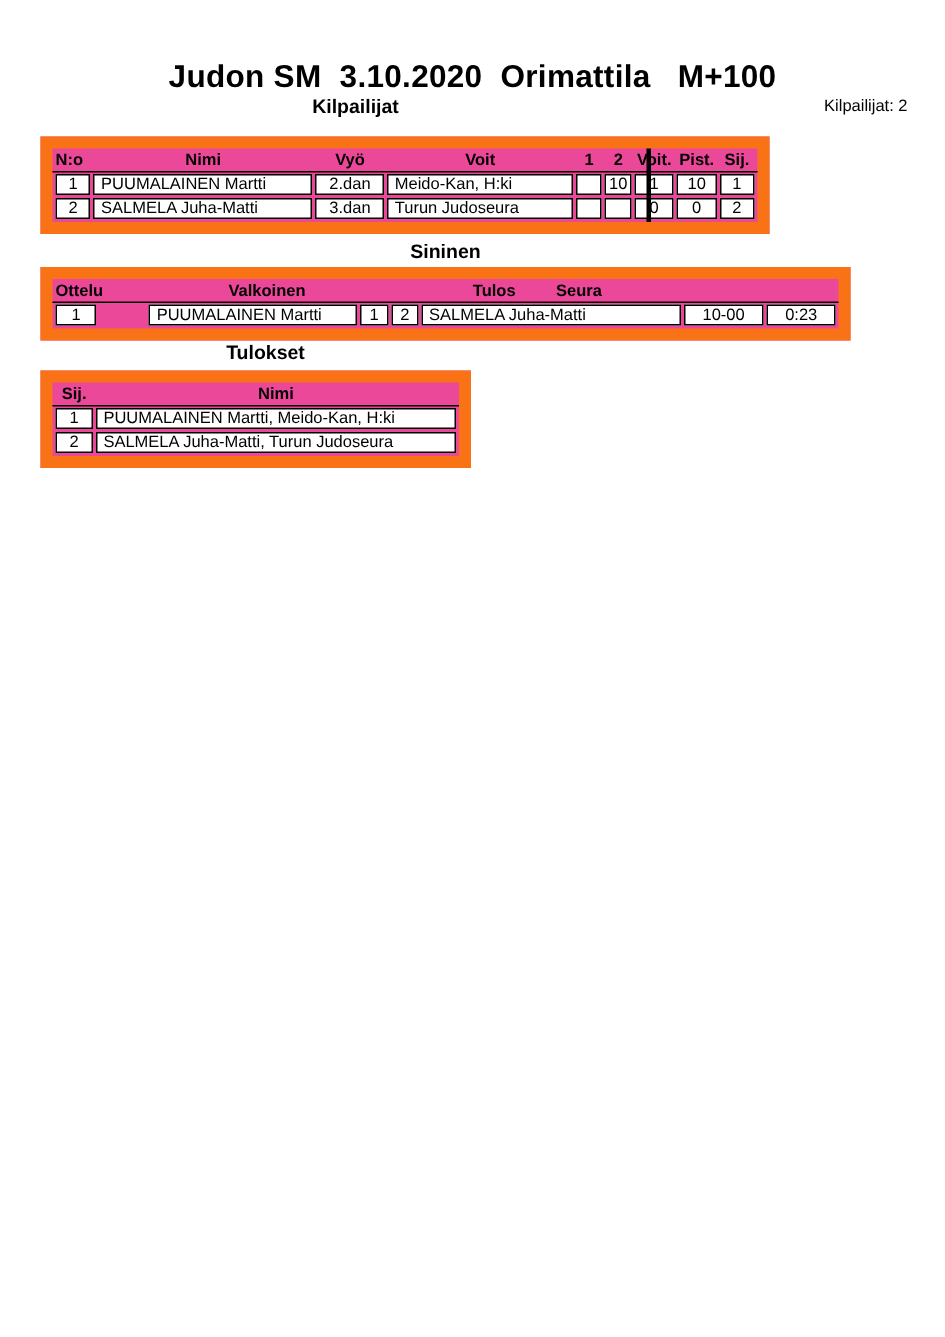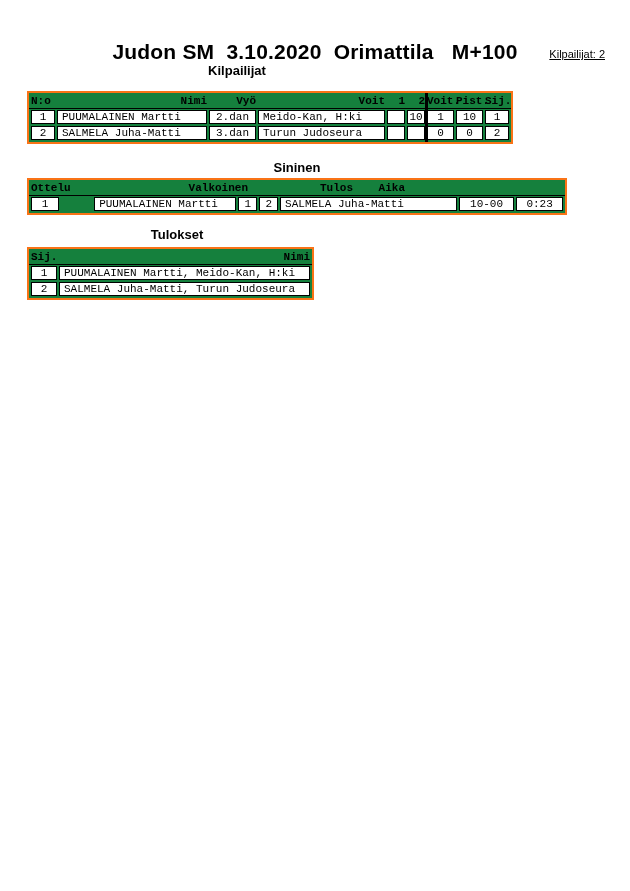--- a/index.html
+++ b/index.html
@@ -20,39 +20,38 @@
   }
   .section-heading {
     position:absolute; font-size:13px; font-weight:bold; text-align:center;
     white-space:pre;
     padding-left:24px;
   }
   .heading-competitors { top:63px; left:0; width:450px; }
   .heading-matches    { top:160px; left:0; width:570px; }
   .heading-results    { top:227px; left:0; width:330px; }
   .competitor-count {
-    position:absolute; top:48px; right:25px; font-size:11px;text-decoration:underline;
+    position:absolute; top:65px; right:25px; font-size:11px;
   }
 
   .tbl {
-    position:absolute; background:#15803d;
-    border:2px solid #f97316;
+    position:absolute; background:#ec4899;
+    border:8px solid #f97316;
     font-size:11px;
-    font-family:Liberation Mono, monospace;
   }
   .tbl-competitors { top:91px;  left:27px; width:486px; }
   .tbl-matches     { top:178px; left:27px; width:540px; }
   .tbl-results     { top:247px; left:27px; width:287px; }
 
   .hrow {
     display:flex; align-items:center; gap:2px; padding:0 2px;
     height:16px; border-bottom:1px solid #000;
     font-weight:bold;
   }
-  .hcell { text-align:right; white-space:nowrap; line-height:12px; }
+  .hcell { text-align:center; white-space:nowrap; line-height:12px; }
   .hcell.left { text-align:left; }
 
   .tbody { padding:1px 2px 2px 2px; display:flex; flex-direction:column; gap:2px; }
   .drow { display:flex; gap:2px; }
   .cell {
     border:1px solid #000; height:14px;
     display:flex; align-items:center; justify-content:center;
     line-height:12px; white-space:nowrap; overflow:hidden;
     background:#fff;
   }
@@ -137,21 +136,21 @@
 
   <div class="section-heading heading-matches">Sininen</div>
 
   <div class="tbl tbl-matches">
     <div class="hrow">
       <div class="hcell left m-ottelu">Ottelu</div>
       <div class="hcell m-white">Valkoinen</div>
       <div class="hcell m-s"></div>
       <div class="hcell m-s"></div>
       <div class="hcell m-tulos">Tulos</div>
-      <div class="hcell m-aika">Aika</div>
+      <div class="hcell m-aika">Seura</div>
     </div>
     <div class="tbody">
       <div class="drow">
         <div class="cell m-ottelu">1</div>
         <div class="cell left m-white">PUUMALAINEN Martti</div>
         <div class="cell m-s">1</div>
         <div class="cell m-s">2</div>
         <div class="cell left m-blue">SALMELA Juha-Matti</div>
         <div class="cell m-tulos">10-00</div>
         <div class="cell m-aika">0:23</div>

